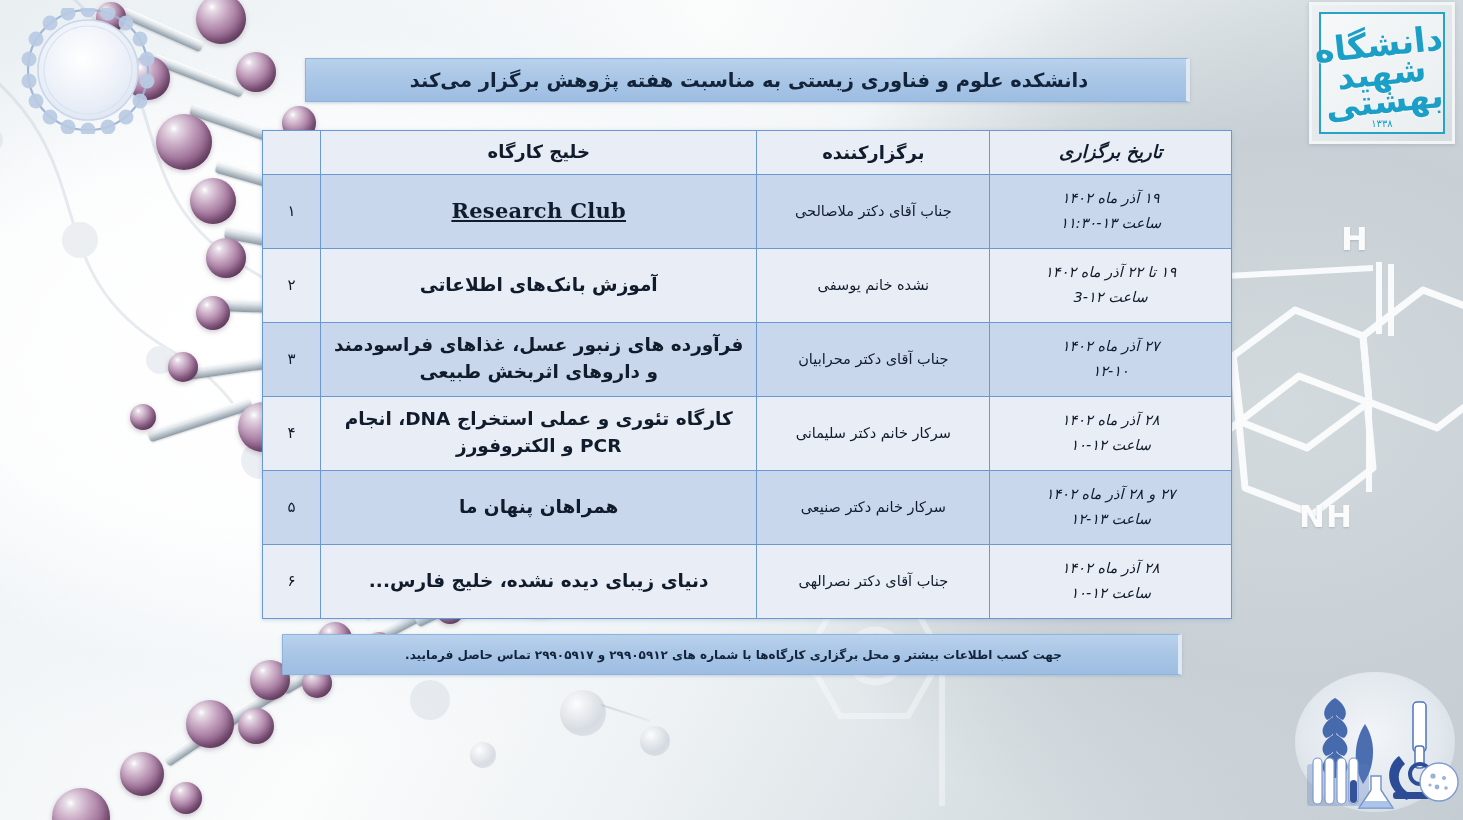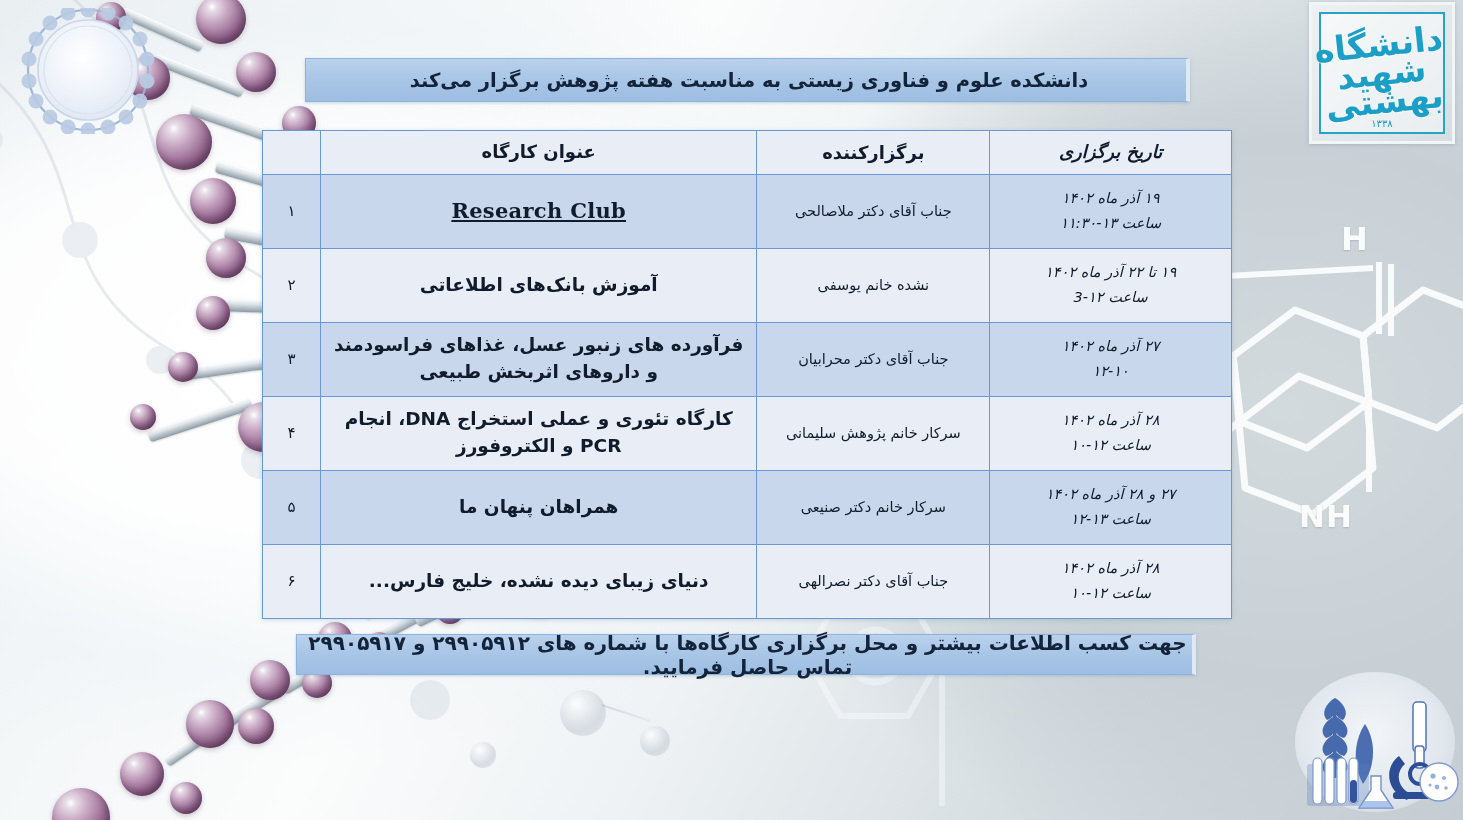--- a/index.html
+++ b/index.html
@@ -161,23 +161,23 @@
     color: #12233a;
     padding-left: 6px;
   }
   #title-banner {
     left: 305px; top: 58px;
     width: 885px; height: 44px;
     font-size: 19.5px;
     font-weight: bold;
   }
   #contact-banner {
-    left: 296px; top: 634px;
+    left: 282px; top: 634px;
     width: 900px; height: 41px;
-    font-size: 20px;
+    font-size: 12px;
     font-weight: bold;
   }
 
   
   #workshop-table {
     position: absolute;
     left: 262px; top: 130px;
     width: 970px;
     border-collapse: collapse;
     background: #eaeff7;
@@ -430,21 +430,21 @@
     </svg>
   </div>
 
   <div class="banner" id="title-banner">دانشکده علوم و فناوری زیستی به مناسبت هفته پژوهش برگزار می‌کند</div>
 
   <table id="workshop-table">
     <thead>
       <tr>
         <th class="col-date">تاریخ برگزاری</th>
         <th class="col-org">برگزارکننده</th>
-        <th class="col-title">عنوان کارگاه</th>
+        <th class="col-title">خلیج کارگاه</th>
         <th class="col-num"></th>
       </tr>
     </thead>
     <tbody id="table-body">
         <tr class="row-odd">
           <td class="col-date">
             <span class="date-line">۱۹ آذر ماه ۱۴۰۲</span>
             <span class="date-line">ساعت ۱۳-۱۱:۳۰</span>
           </td>
           <td class="col-org">جناب آقای دکتر ملاصالحی</td>
@@ -467,21 +467,21 @@
           </td>
           <td class="col-org">جناب آقای دکتر محرابیان</td>
           <td class="col-title">فرآورده های زنبور عسل، غذاهای فراسودمند و داروهای اثربخش طبیعی</td>
           <td class="col-num">۳</td>
         </tr>
         <tr class="row-even">
           <td class="col-date">
             <span class="date-line">۲۸ آذر ماه ۱۴۰۲</span>
             <span class="date-line">ساعت ۱۲-۱۰</span>
           </td>
-          <td class="col-org">سرکار خانم پژوهش سلیمانی</td>
+          <td class="col-org">سرکار خانم دکتر سلیمانی</td>
           <td class="col-title">کارگاه تئوری و عملی استخراج DNA، انجام PCR و الکتروفورز</td>
           <td class="col-num">۴</td>
         </tr>
         <tr class="row-odd">
           <td class="col-date">
             <span class="date-line">۲۷ و ۲۸ آذر ماه ۱۴۰۲</span>
             <span class="date-line">ساعت ۱۳-۱۲</span>
           </td>
           <td class="col-org">سرکار خانم دکتر صنیعی</td>
           <td class="col-title">همراهان پنهان ما</td>

